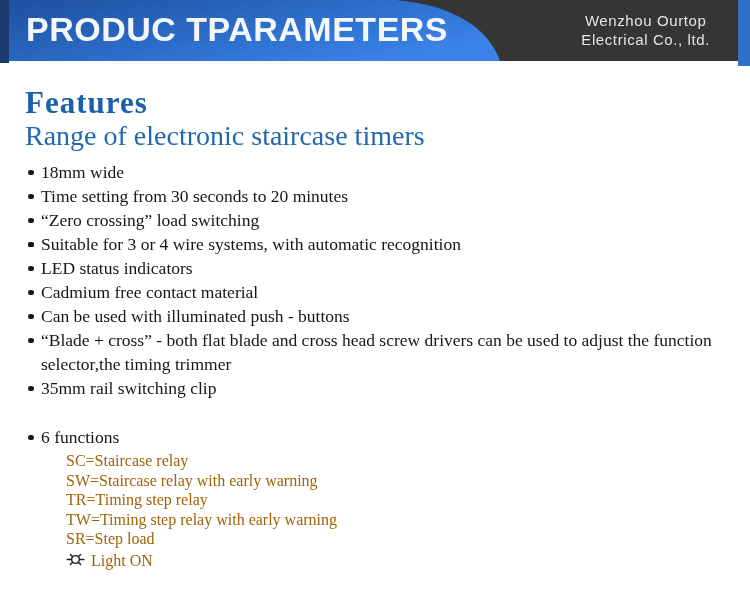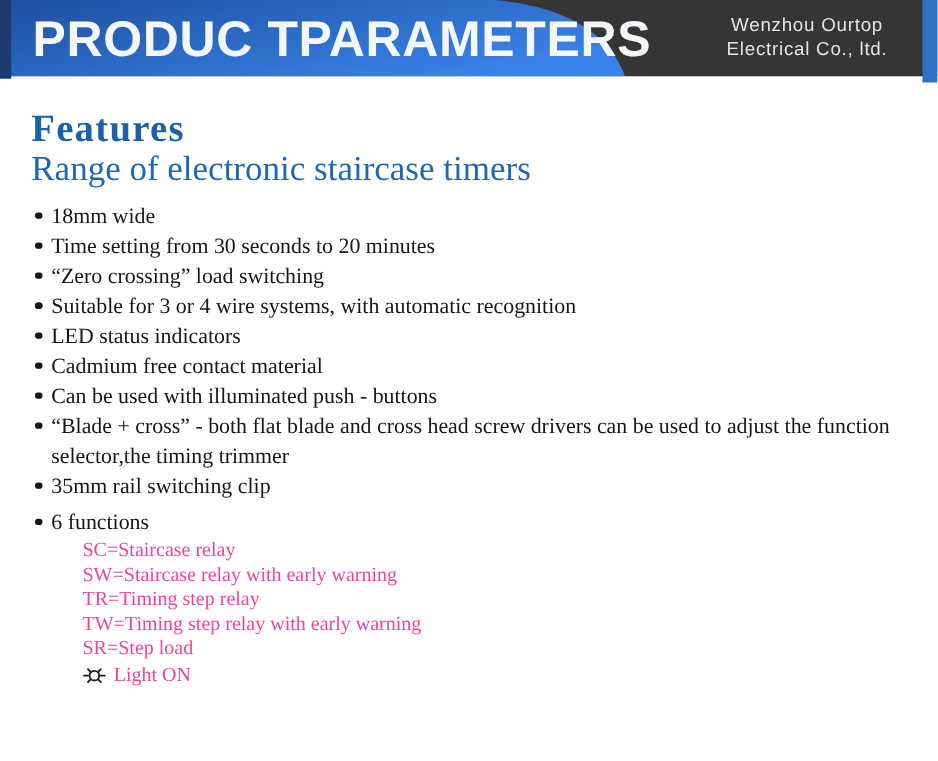--- a/index.html
+++ b/index.html
@@ -40,21 +40,21 @@
     right: 0; top: 0;
     width: 12px; height: 66px;
     background: #2e72c8;
   }
   .banner-title {
     position: absolute;
     left: 26px;
     top: 10px;
     margin: 0;
     color: #f3f6fb;
-    font-size: 40px;
+    font-size: 34px;
     font-weight: bold;
     letter-spacing: 0.5px;
     font-family: "Liberation Sans", sans-serif;
     white-space: nowrap;
   }
   .company {
     position: absolute;
     right: 40px;
     top: 11px;
     text-align: center;
@@ -101,32 +101,32 @@
   }
   ul.bullets li .dot {
     position: absolute;
     left: 3px;
     top: 9.5px;
     width: 5.5px;
     height: 5.5px;
     border-radius: 50%;
     background: #161616;
   }
-  li.gap-above { margin-top: 5px; }
+  li.gap-above { margin-top: 25px; }
 
   .functions-list {
     margin: 2px 0 0 41px;
-    color: #ec4899;
+    color: #a16207;
     font-family: "Liberation Serif", serif;
     font-size: 16px;
     line-height: 19.5px;
   }
   .light-row {
     display: flex;
-    align-items: center;
+    align-items: flex-start;
     gap: 6px;
     margin-top: 2px;
   }
   .lamp-icon { display: inline-block; }
 </style>
 </head>
 <body>
 
 <div class="header">
   <div class="panel-dark"></div>

